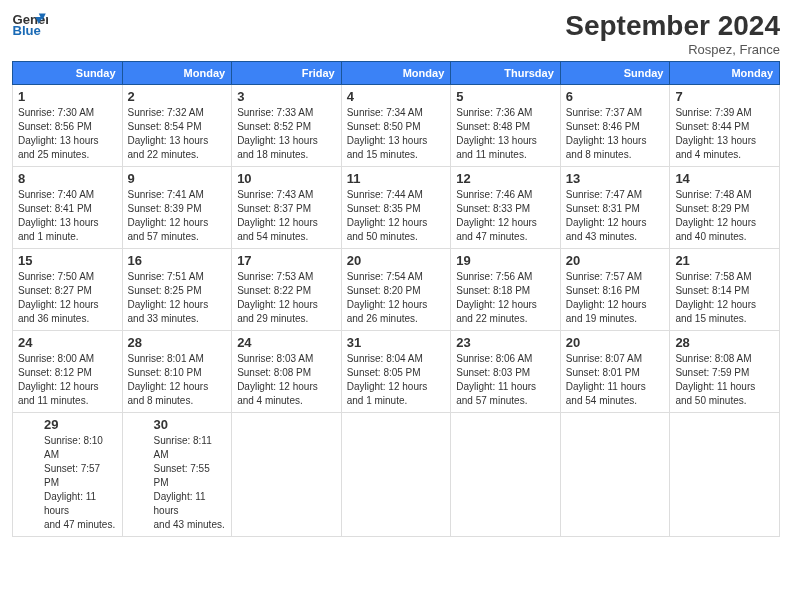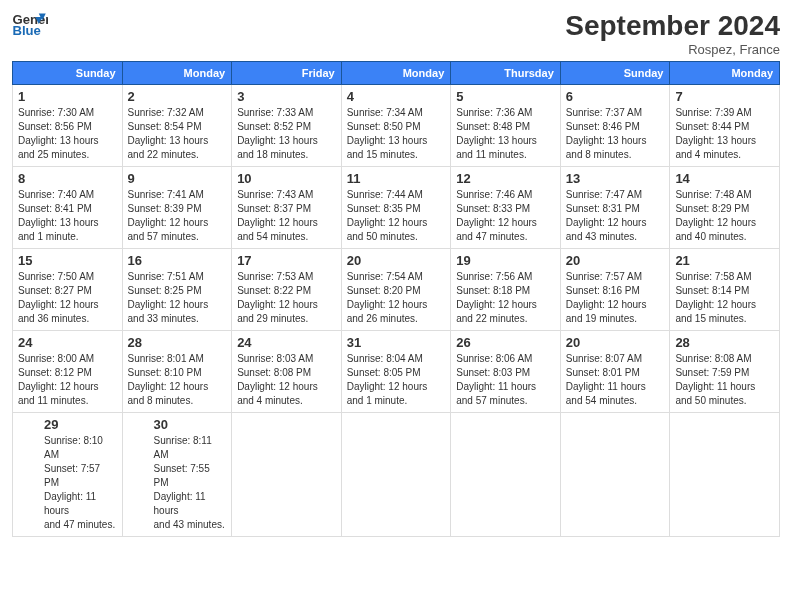--- a/index.html
+++ b/index.html
@@ -341,21 +341,21 @@
           <td>
         <div class="day-num">31</div>
         <div class="day-info">
           Sunrise: 8:04 AM<br>
           Sunset: 8:05 PM<br>
           Daylight: 12 hours<br>
           and 1 minute.
         </div>
       </td>
           <td>
-        <div class="day-num">26</div>
+        <div class="day-num">23</div>
         <div class="day-info">
           Sunrise: 8:06 AM<br>
           Sunset: 8:03 PM<br>
           Daylight: 11 hours<br>
           and 57 minutes.
         </div>
       </td>
           <td>
         <div class="day-num">20</div>
         <div class="day-info">

